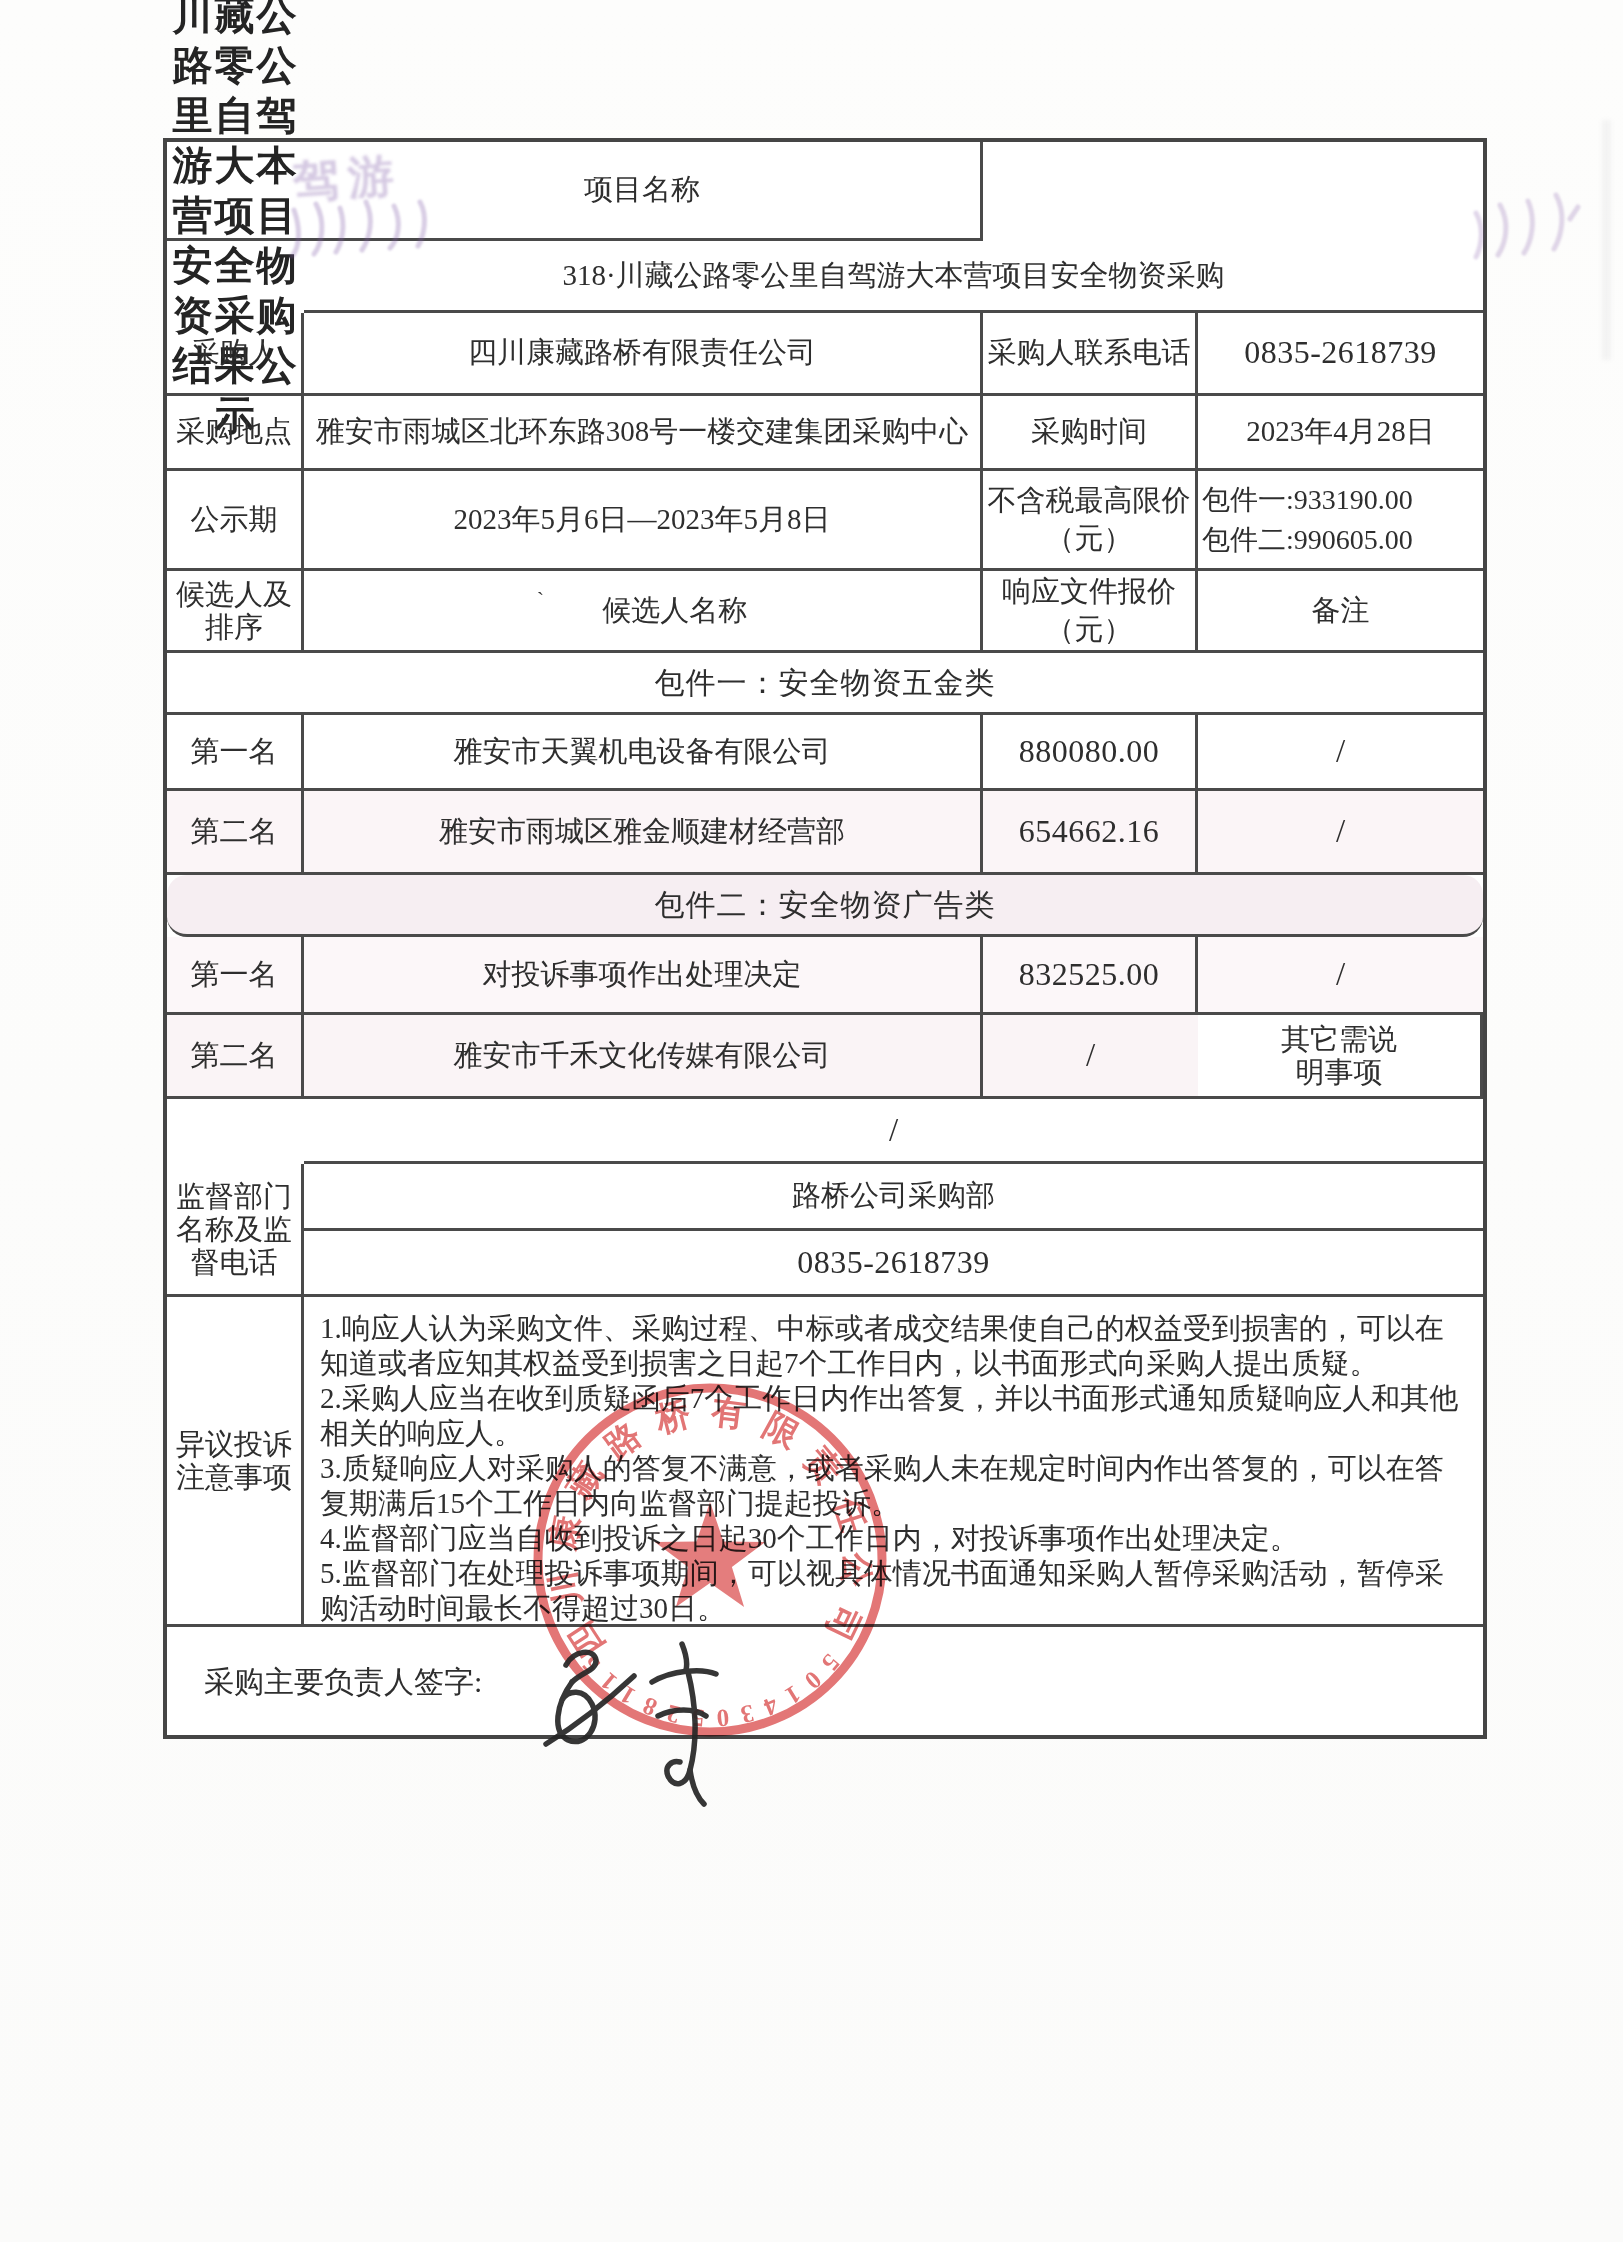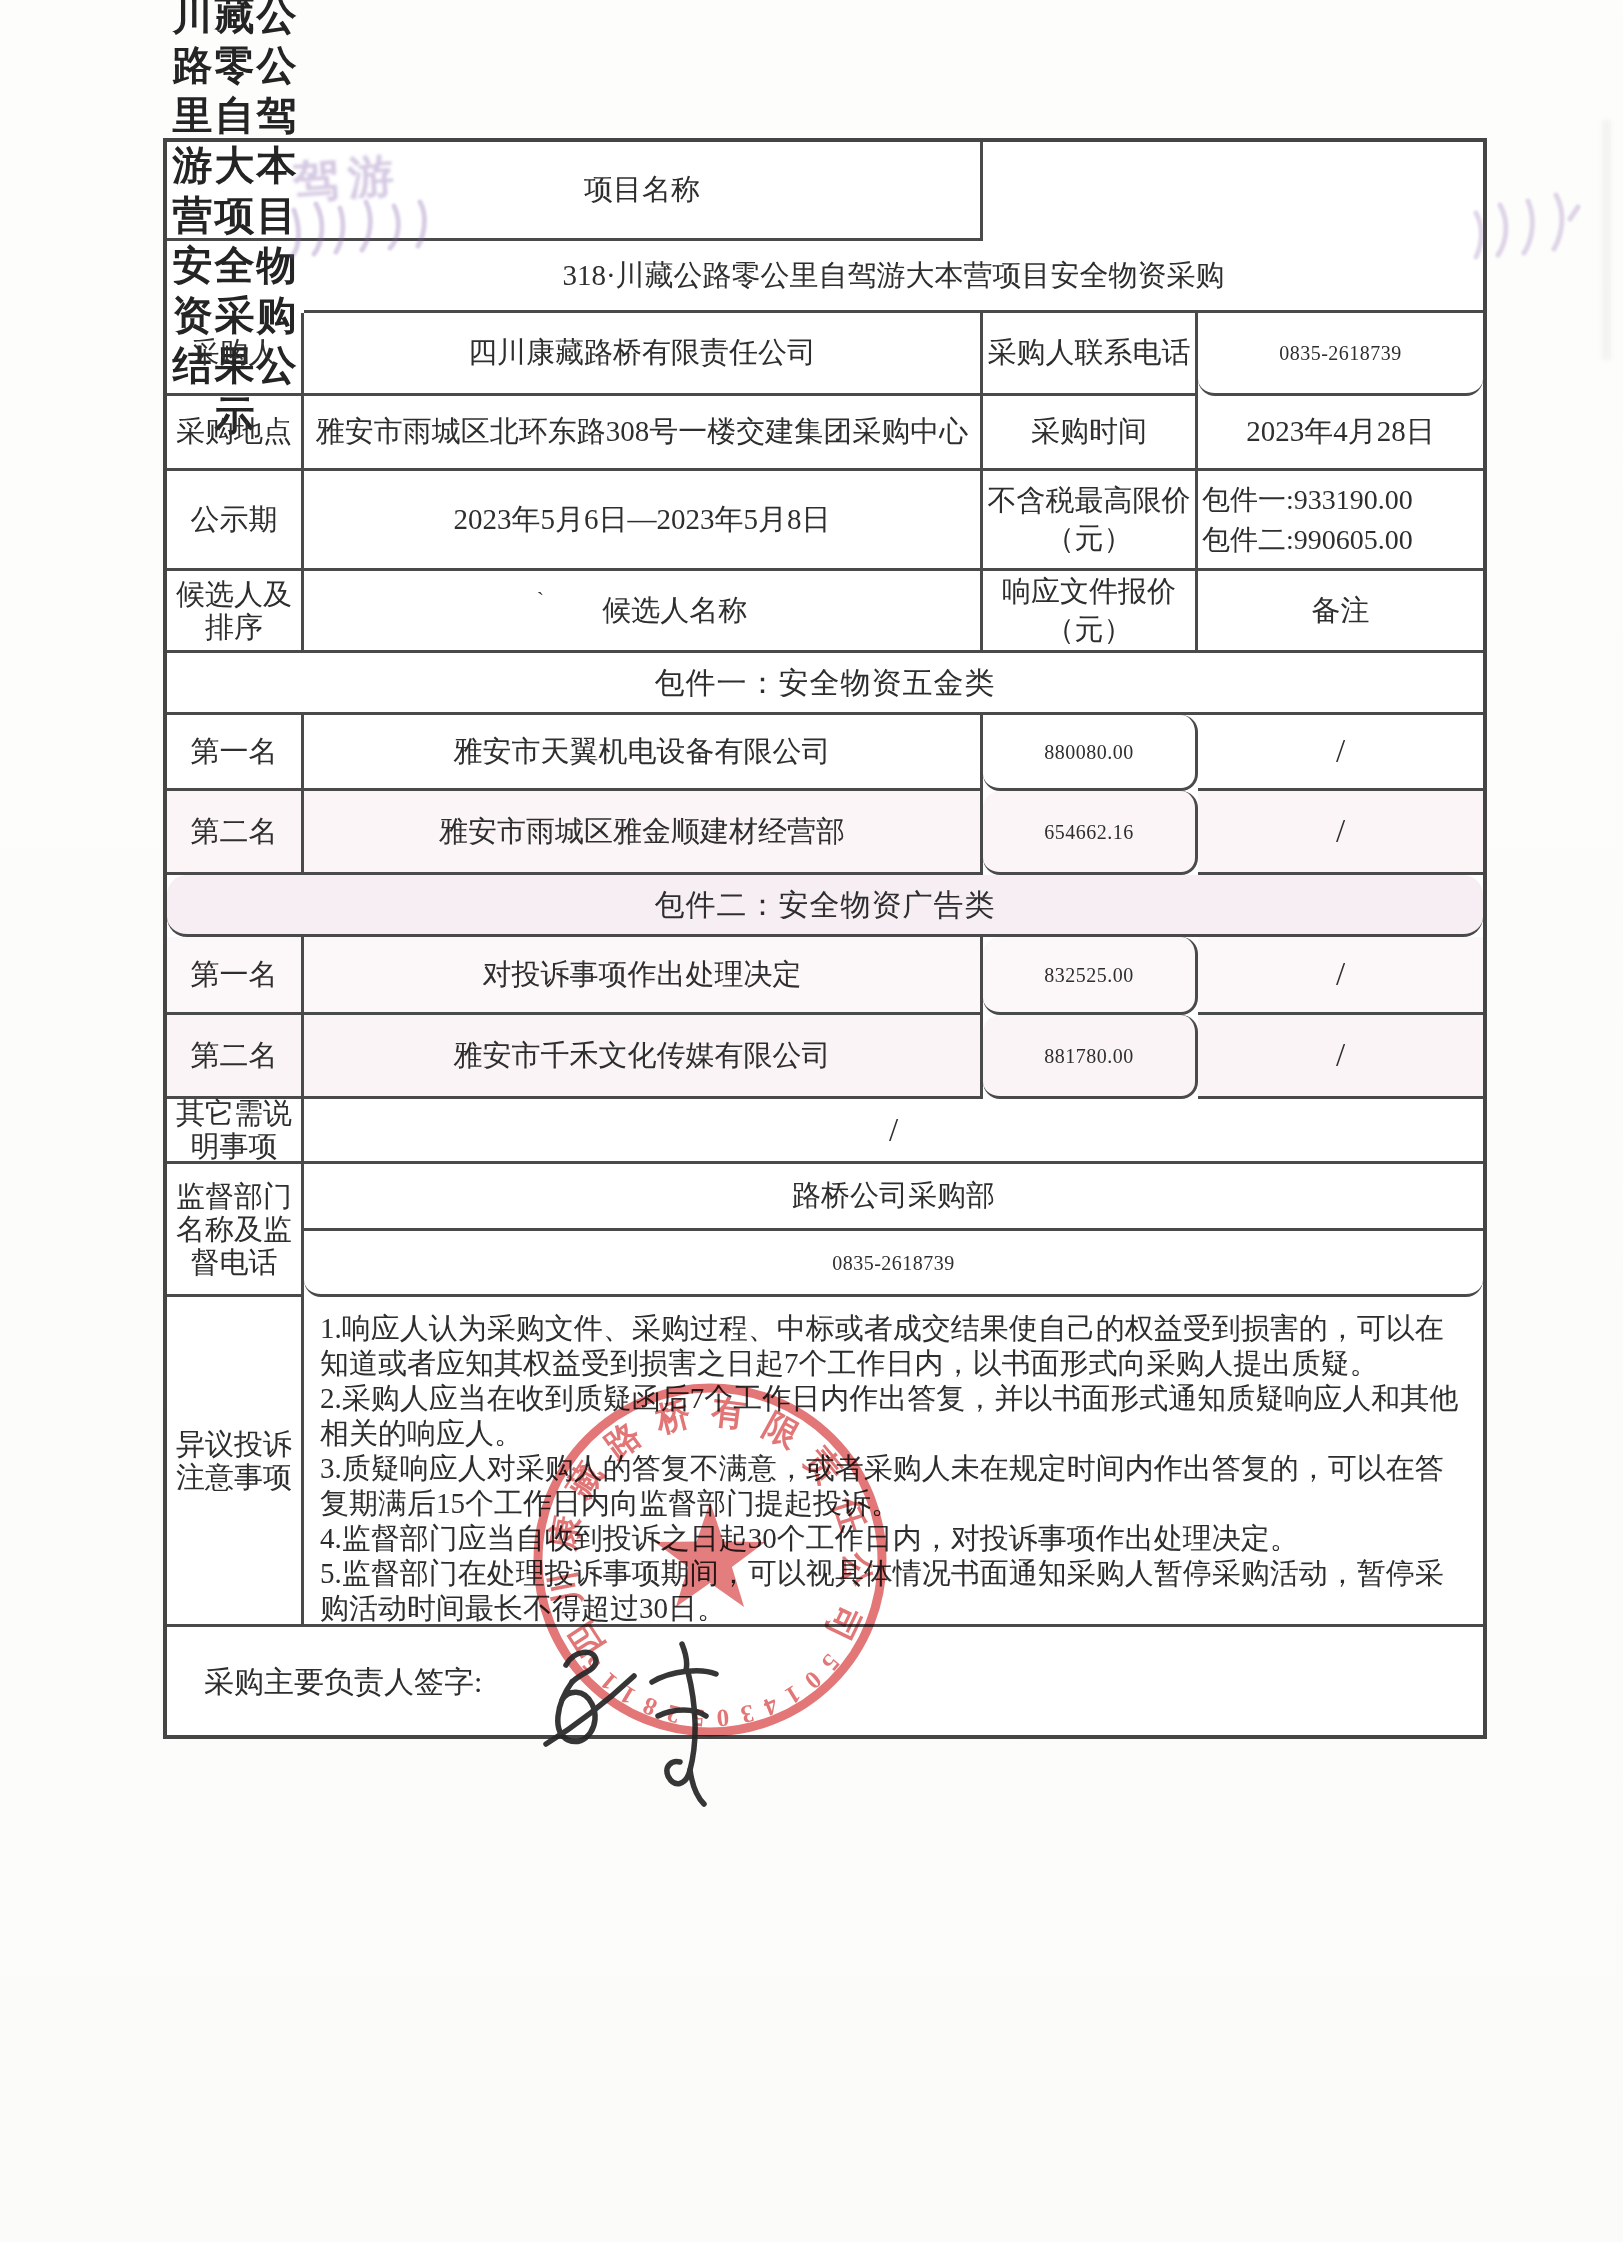--- a/index.html
+++ b/index.html
@@ -25,21 +25,21 @@
   .nr { border-right:none; }
   .nb { border-bottom:none; }
   .span-all { grid-column:1 / -1; }
   .span-rest { grid-column:2 / -1; }
   .title-cell {
     flex-direction:column;
     font-family:"Liberation Sans","DejaVu Sans",sans-serif;
     font-weight:bold; font-size:40px; letter-spacing:2px; line-height:50px; color:#242424;
   }
   .label-col { flex-direction:column; line-height:33px;text-align:right; }
-  .price { font-size:20px; letter-spacing:.5px;border-radius:17px; }
+  .price { font-size:32px; letter-spacing:.5px; }
   .slash { font-size:33px; }
   .limit {
     flex-direction:column; align-items:flex-start; justify-content:center;
     font-size:28px; line-height:40px; text-align:left;
   }
   .section-cell { font-size:30px; letter-spacing:1px; }
   .obj {
     display:block; text-align:left; padding:14px 14px 4px 16px;
     font-size:29px; line-height:35px;
   }
@@ -126,21 +126,20 @@
 
     <div class="c nr span-all section-cell t2">包件二：安全物资广告类</div>
 
     <div class="c t3">第一名</div>
     <div class="c t3">对投诉事项作出处理决定</div>
     <div class="c t3 price">832525.00</div>
     <div class="c t3 nr slash">/</div>
 
     <div class="c t4">第二名</div>
     <div class="c t4">雅安市千禾文化传媒有限公司</div>
-    <div class="c t4 price">881780.00</div>
     <div class="c t4 nr slash">/</div>
 
     <div class="c label-col">
       <span>其它需说</span>
       <span>明事项</span>
     </div>
     <div class="c nr span-rest slash">/</div>
 
     <div class="c label-col sup-label">
       <span>监督部门</span>

